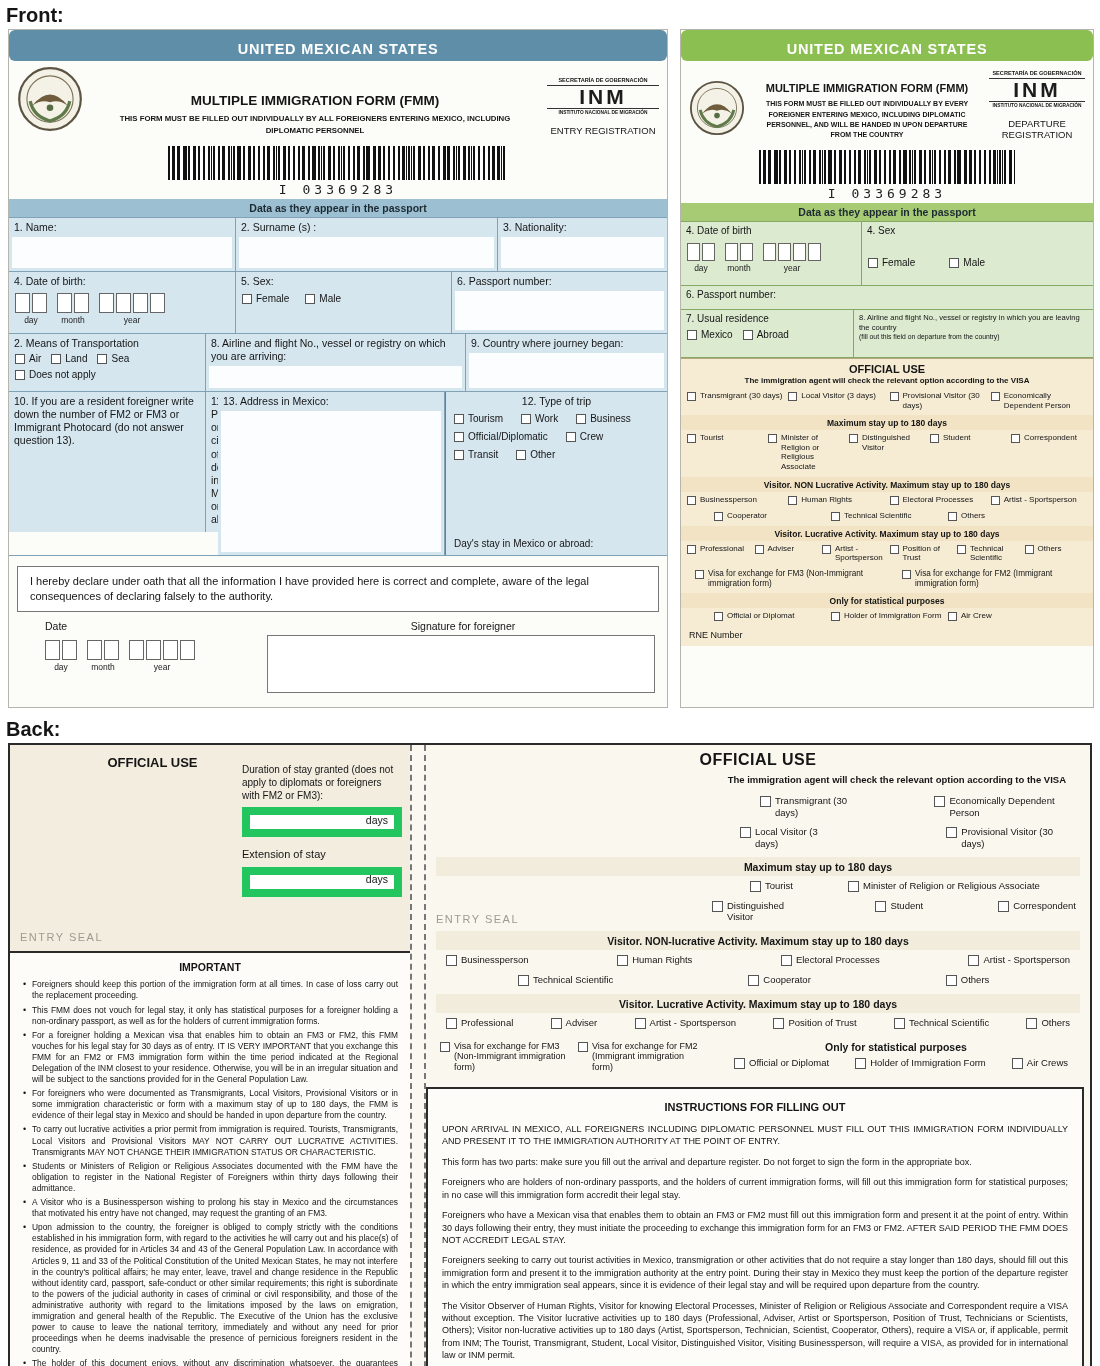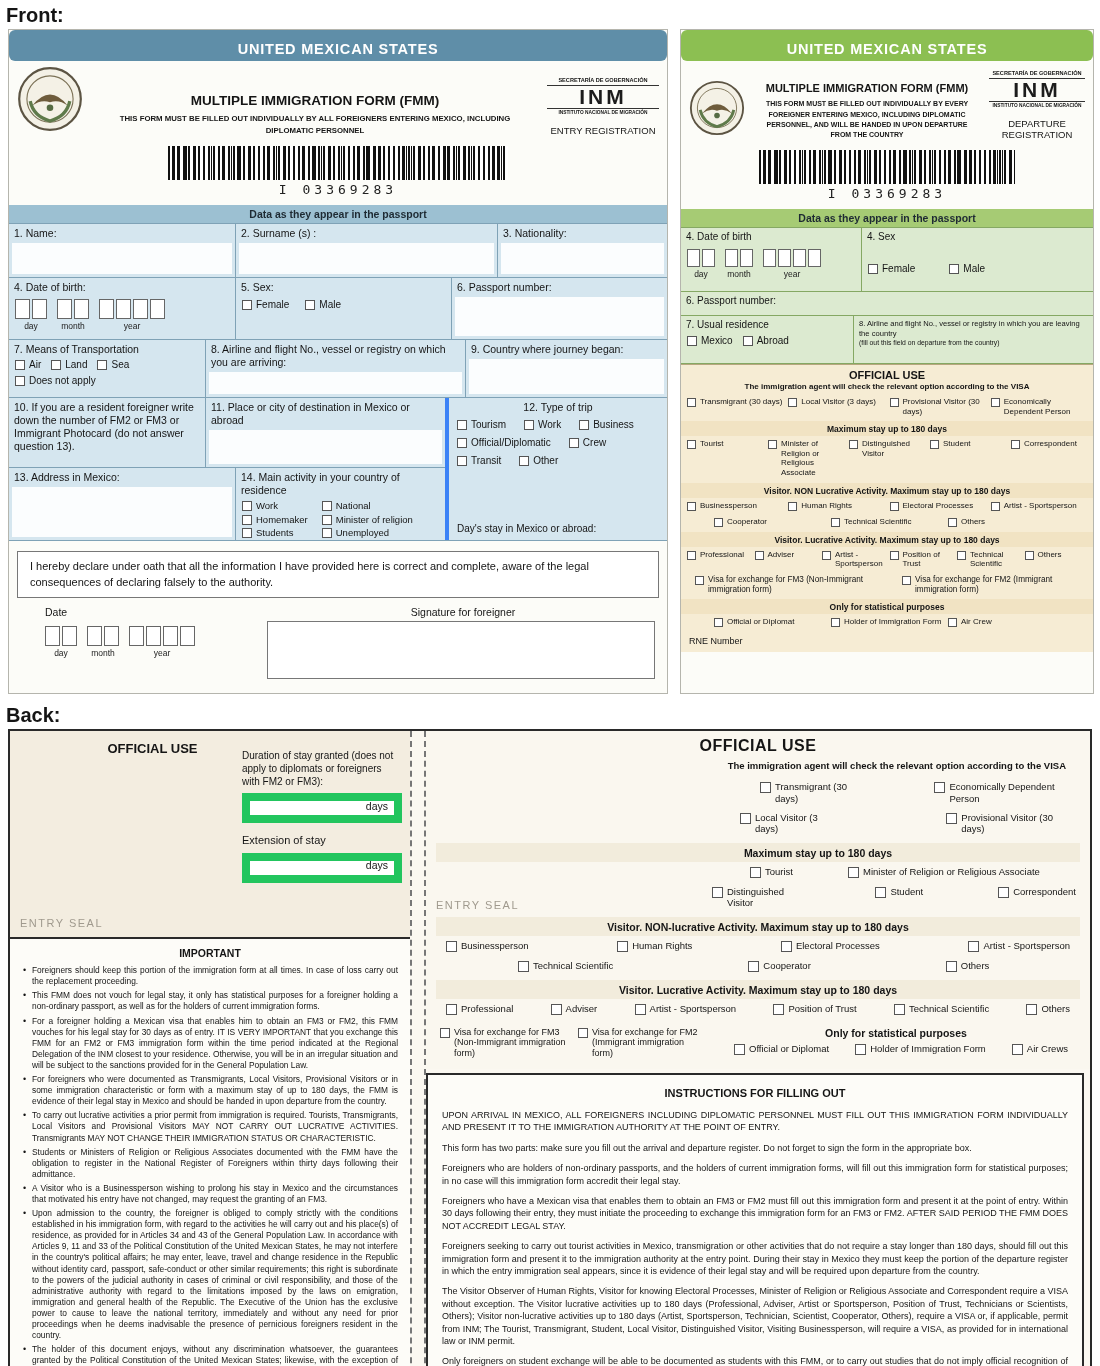--- a/index.html
+++ b/index.html
@@ -34,21 +34,21 @@
   .barcode-wrap { text-align:center; padding:8px 0 2px; }
   .barcode { margin:0 auto; height:34px; background-color:#fff;
     background-image:
       repeating-linear-gradient(90deg,#111 0 2px,transparent 2px 5px),
       repeating-linear-gradient(90deg,#111 0 1px,transparent 1px 9px),
       repeating-linear-gradient(90deg,transparent 0 4px,#111 4px 5px,transparent 5px 13px); }
   .barcode.wide { width:340px; }
   .barcode.slim { width:256px; }
   .barcode-num { font-family:"DejaVu Sans Mono", monospace; font-size:13px; letter-spacing:4px; margin-top:2px; color:#222; }
 
-  .section-bar { text-align:center; font-size:10.5px; font-weight:bold; color:#1e2a33; padding:3px 14px; margin-top:6px; }
+  .section-bar { text-align:center; font-size:10.5px; font-weight:bold; color:#1e2a33; padding:3px 14px; }
   .bar-blue { background:#9cc0d2; }
   .bar-green { background:#a6cb74; }
 
   
   .fields { border-top:1px solid #7fa2b6; }
   .form-departure .fields { border-top:1px solid #85a863; }
   .frow { display:grid; border-bottom:1px solid #7fa2b6; }
   .form-departure .frow { border-bottom:1px solid #85a863; }
   .cell { display:flex; flex-direction:column; background:#d5e6ef; min-width:0; }
   .form-departure .cell { background:#dcead0; }
@@ -57,24 +57,24 @@
   .cell-label { padding:3px 5px 1px; font-size:10.5px; line-height:1.25; }
   .form-departure .cell-label { font-size:10px; }
   .cell-label.center { text-align:center; }
   .write { background:#fbfdfe; flex:1; margin:2px 3px 3px; }
   .form-departure .write { background:#fbfdf7; }
 
   .er1 { grid-template-columns:226px 262px 1fr; height:54px; }
   .er2 { grid-template-columns:226px 216px 1fr; height:62px; }
   .er3 { grid-template-columns:196px 260px 1fr; height:58px; }
   .er45 { display:flex; border-bottom:1px solid #7fa2b6; }
-  .er45-left { width:436px; flex:none; display:flex; flex-direction:column; }
+  .er45-left { width:436px; flex:none; display:flex; flex-direction:row; }
   .er4 { grid-template-columns:196px 1fr; height:70px; border-bottom:1px solid #7fa2b6; }
   .er5 { grid-template-columns:226px 1fr; flex:1; border-bottom:none; }
-  .er45-right { flex:1; border-left:4px solid #3b82f6; display:flex; }
+  .er45-right { flex:1; border-left:1px solid #3b82f6; display:flex; }
   .er45-right .cell { flex:1; }
 
   .dr1 { grid-template-columns:102px 128px 1fr; height:44px; }
   .dr2 { grid-template-columns:180px 1fr; height:64px; }
   .dr3 { grid-template-columns:1fr; height:24px; }
   .dr4 { grid-template-columns:172px 1fr; height:48px; }
 
   
   .cb-item { display:flex; align-items:flex-start; gap:4px; font-size:10px; line-height:1.2; }
   .cb { width:10px; height:10px; border:1px solid #555; background:#fff; flex:none; margin-top:1px; }
@@ -259,21 +259,21 @@
             </div>
         </div>
         <div class="cell">
           <div class="cell-label">6. Passport number:</div>
           <div class="write"></div>
         </div>
       </div>
 
       <div class="frow er3">
         <div class="cell">
-          <div class="cell-label">7. Means of Transportation</div>
+          <div class="cell-label">2. Means of Transportation</div>
           <div class="cb-row tight">
               <span class="cb-item">
                 <span class="cb"></span>
                 <span>Air</span>
               </span>
               <span class="cb-item">
                 <span class="cb"></span>
                 <span>Land</span>
               </span>
               <span class="cb-item">

